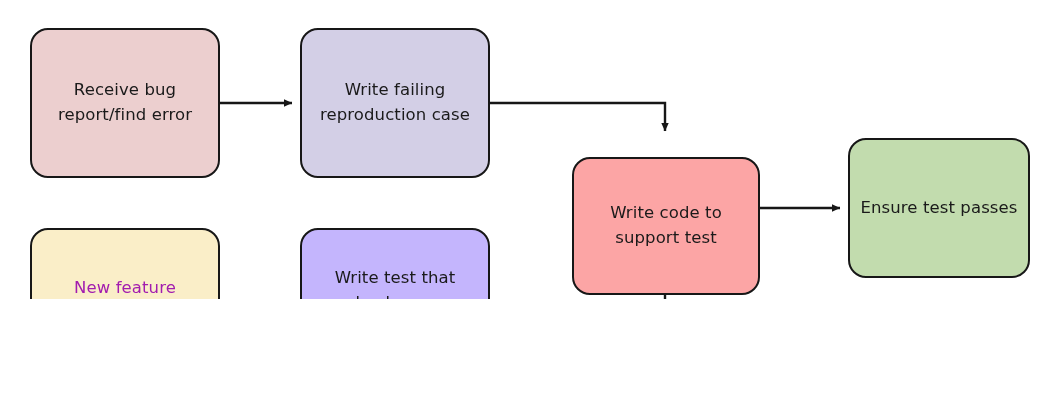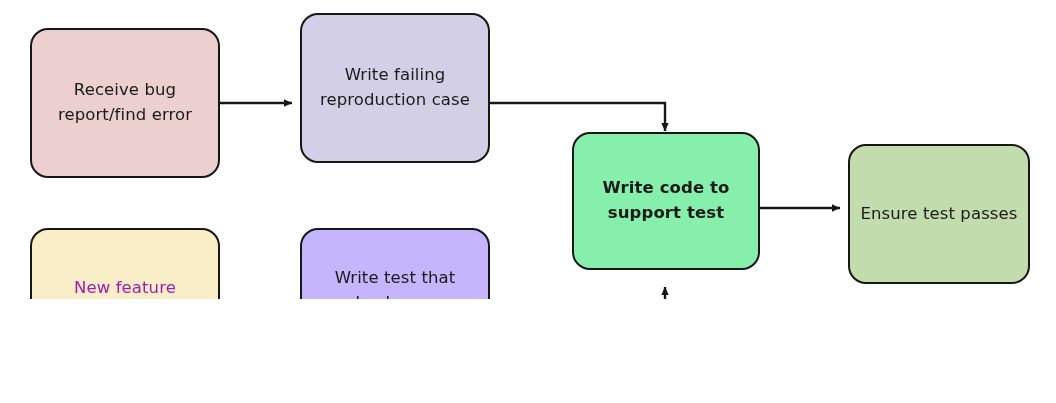--- a/index.html
+++ b/index.html
@@ -73,24 +73,24 @@
     <g>
       <path class="edge-path" marker-end="url(#arrow-right)" d="M 490 304 L 665 304 L 665 287" stroke="#171717"></path>
     </g>
     <g>
       <path class="edge-path" marker-end="url(#arrow-right)" d="M 760 208 L 840 208" stroke="#171717"></path>
     </g>
   </svg>
 
   <div class="node" style="left: 30px; top: 28px; width: 190px; height: 150px; background: rgb(236, 207, 207); border-color: rgb(23, 23, 23); color: rgb(26, 26, 26);">Receive bug
 report/find error</div>
-  <div class="node" style="left: 300px; top: 13px; width: 190px; height: 150px; background: rgb(211, 207, 230); border-color: rgb(23, 23, 23); color: rgb(26, 26, 26);">Write failing
+  <div class="node" style="left: 300px; top: 28px; width: 190px; height: 150px; background: rgb(211, 207, 230); border-color: rgb(23, 23, 23); color: rgb(26, 26, 26);">Write failing
 reproduction case</div>
   <div class="node" style="left: 30px; top: 228px; width: 190px; height: 145px; background: rgb(250, 238, 200); border-color: rgb(23, 23, 23); color: #a21caf;">New feature
 request</div>
   <div class="node" style="left: 300px; top: 228px; width: 190px; height: 150px; background: #c4b5fd; border-color: rgb(23, 23, 23); color: rgb(26, 26, 26);">Write test that
 checks new
 feature behavior</div>
-  <div class="node" style="left: 572px; top: 132px; width: 188px; height: 138px; background: #86efac; border-color: rgb(23, 23, 23); color: rgb(26, 26, 26); font-weight: bold;">Write code to
+  <div class="node" style="left: 572px; top: 157px; width: 188px; height: 138px; background: #fca5a5; border-color: rgb(23, 23, 23); color: rgb(26, 26, 26);">Write code to
 support test</div>
-  <div class="node" style="left: 848px; top: 144px; width: 182px; height: 140px; background: rgb(194, 220, 174); border-color: rgb(23, 23, 23); color: rgb(26, 26, 26);">Ensure test passes</div>
+  <div class="node" style="left: 848px; top: 138px; width: 182px; height: 140px; background: rgb(194, 220, 174); border-color: rgb(23, 23, 23); color: rgb(26, 26, 26);">Ensure test passes</div>
 
 </div>
 
 </body></html>

